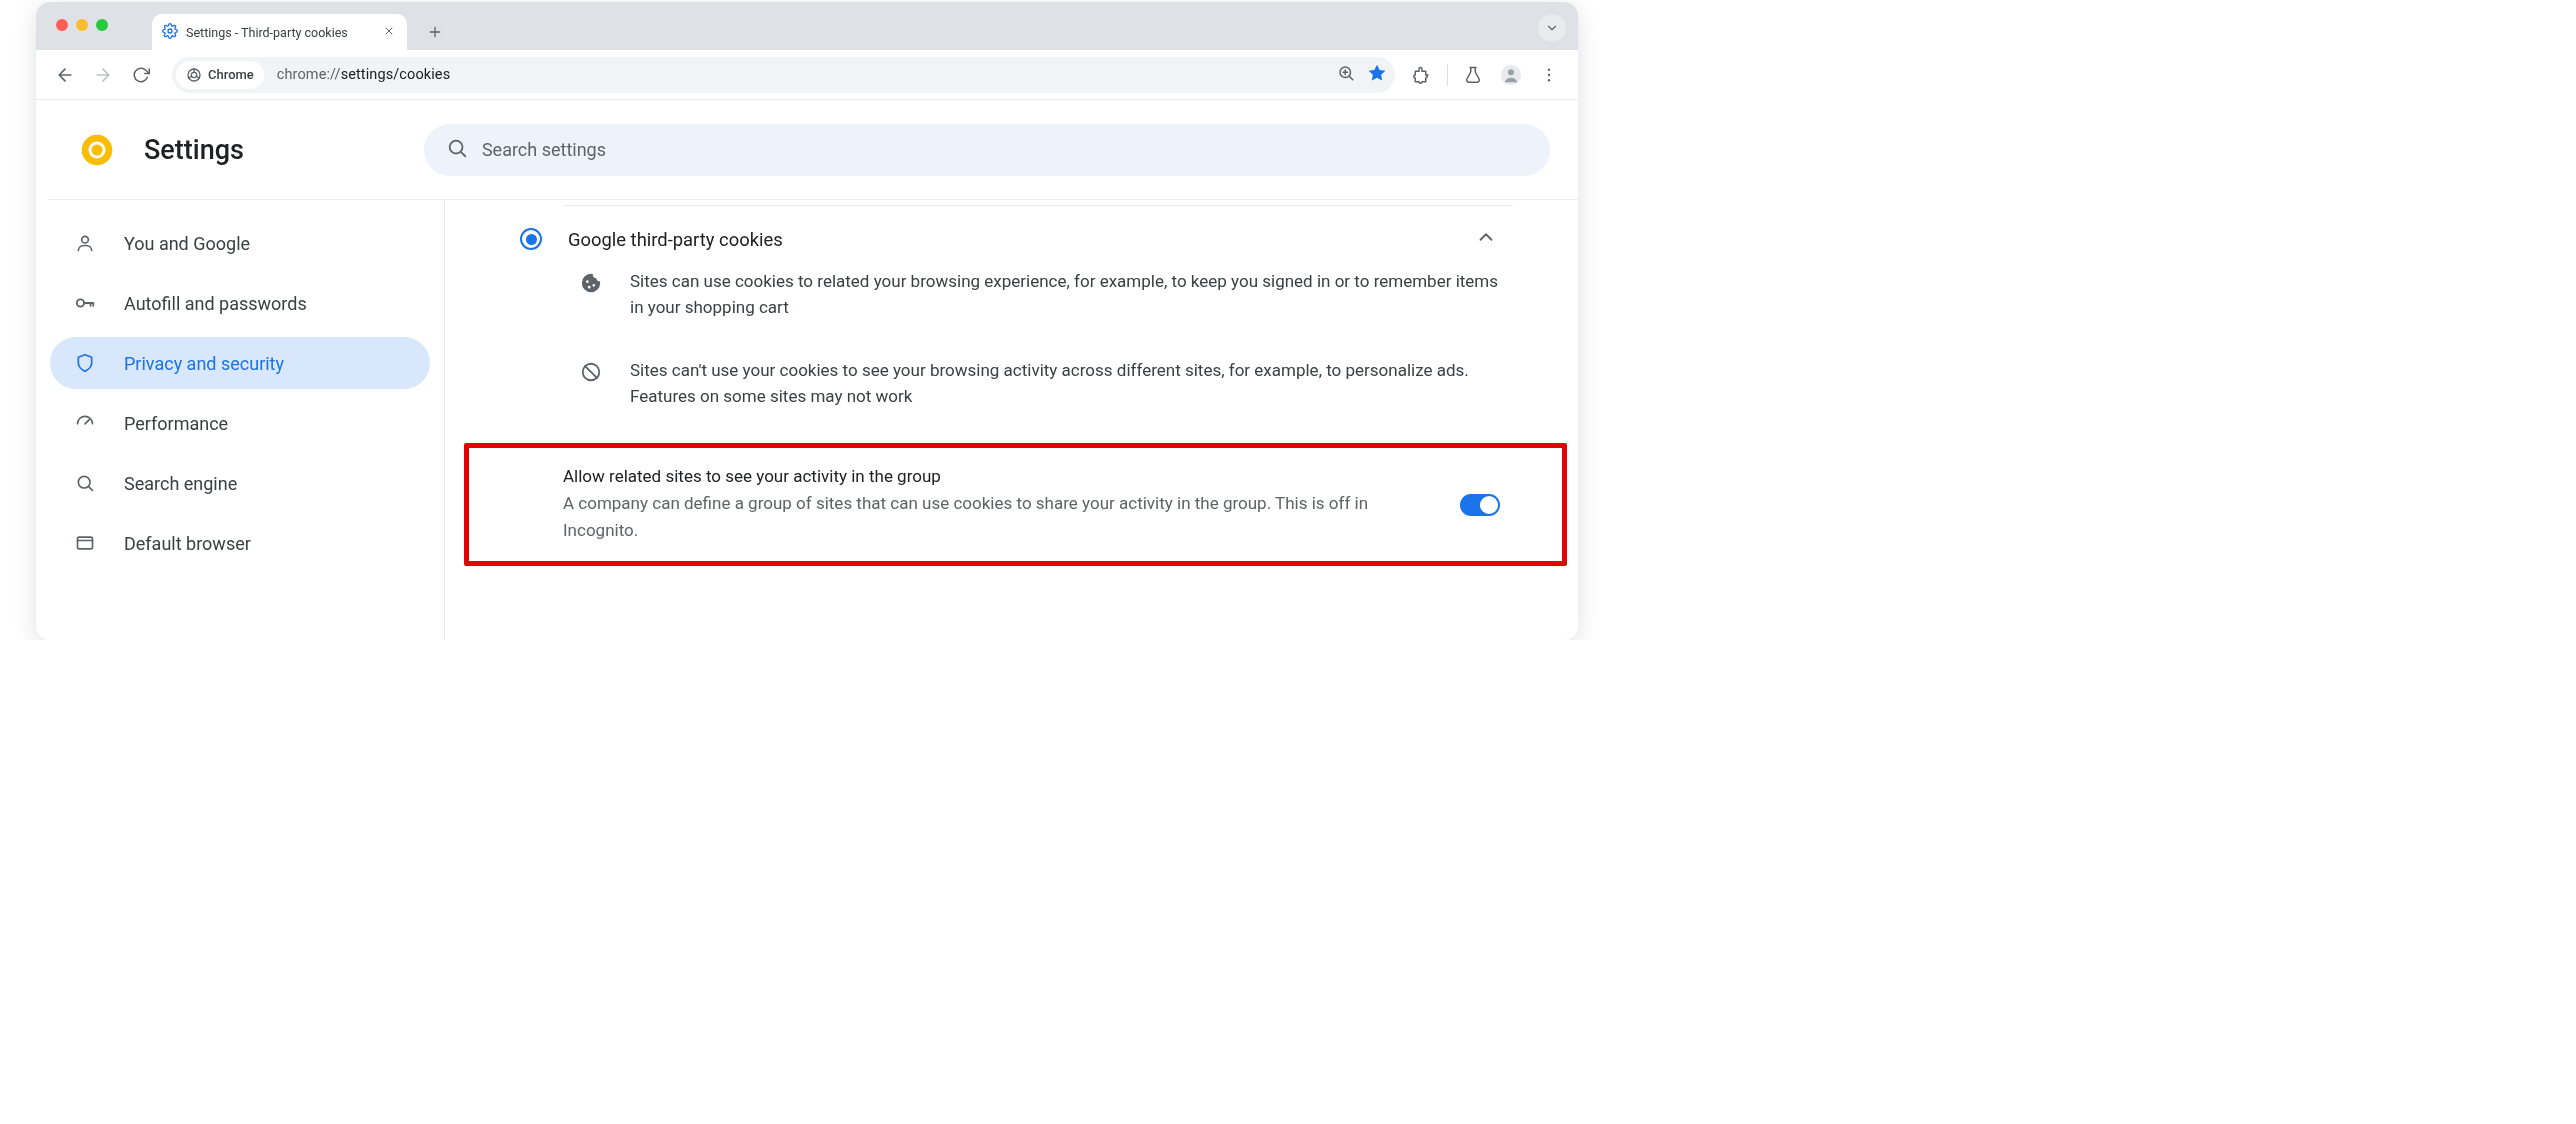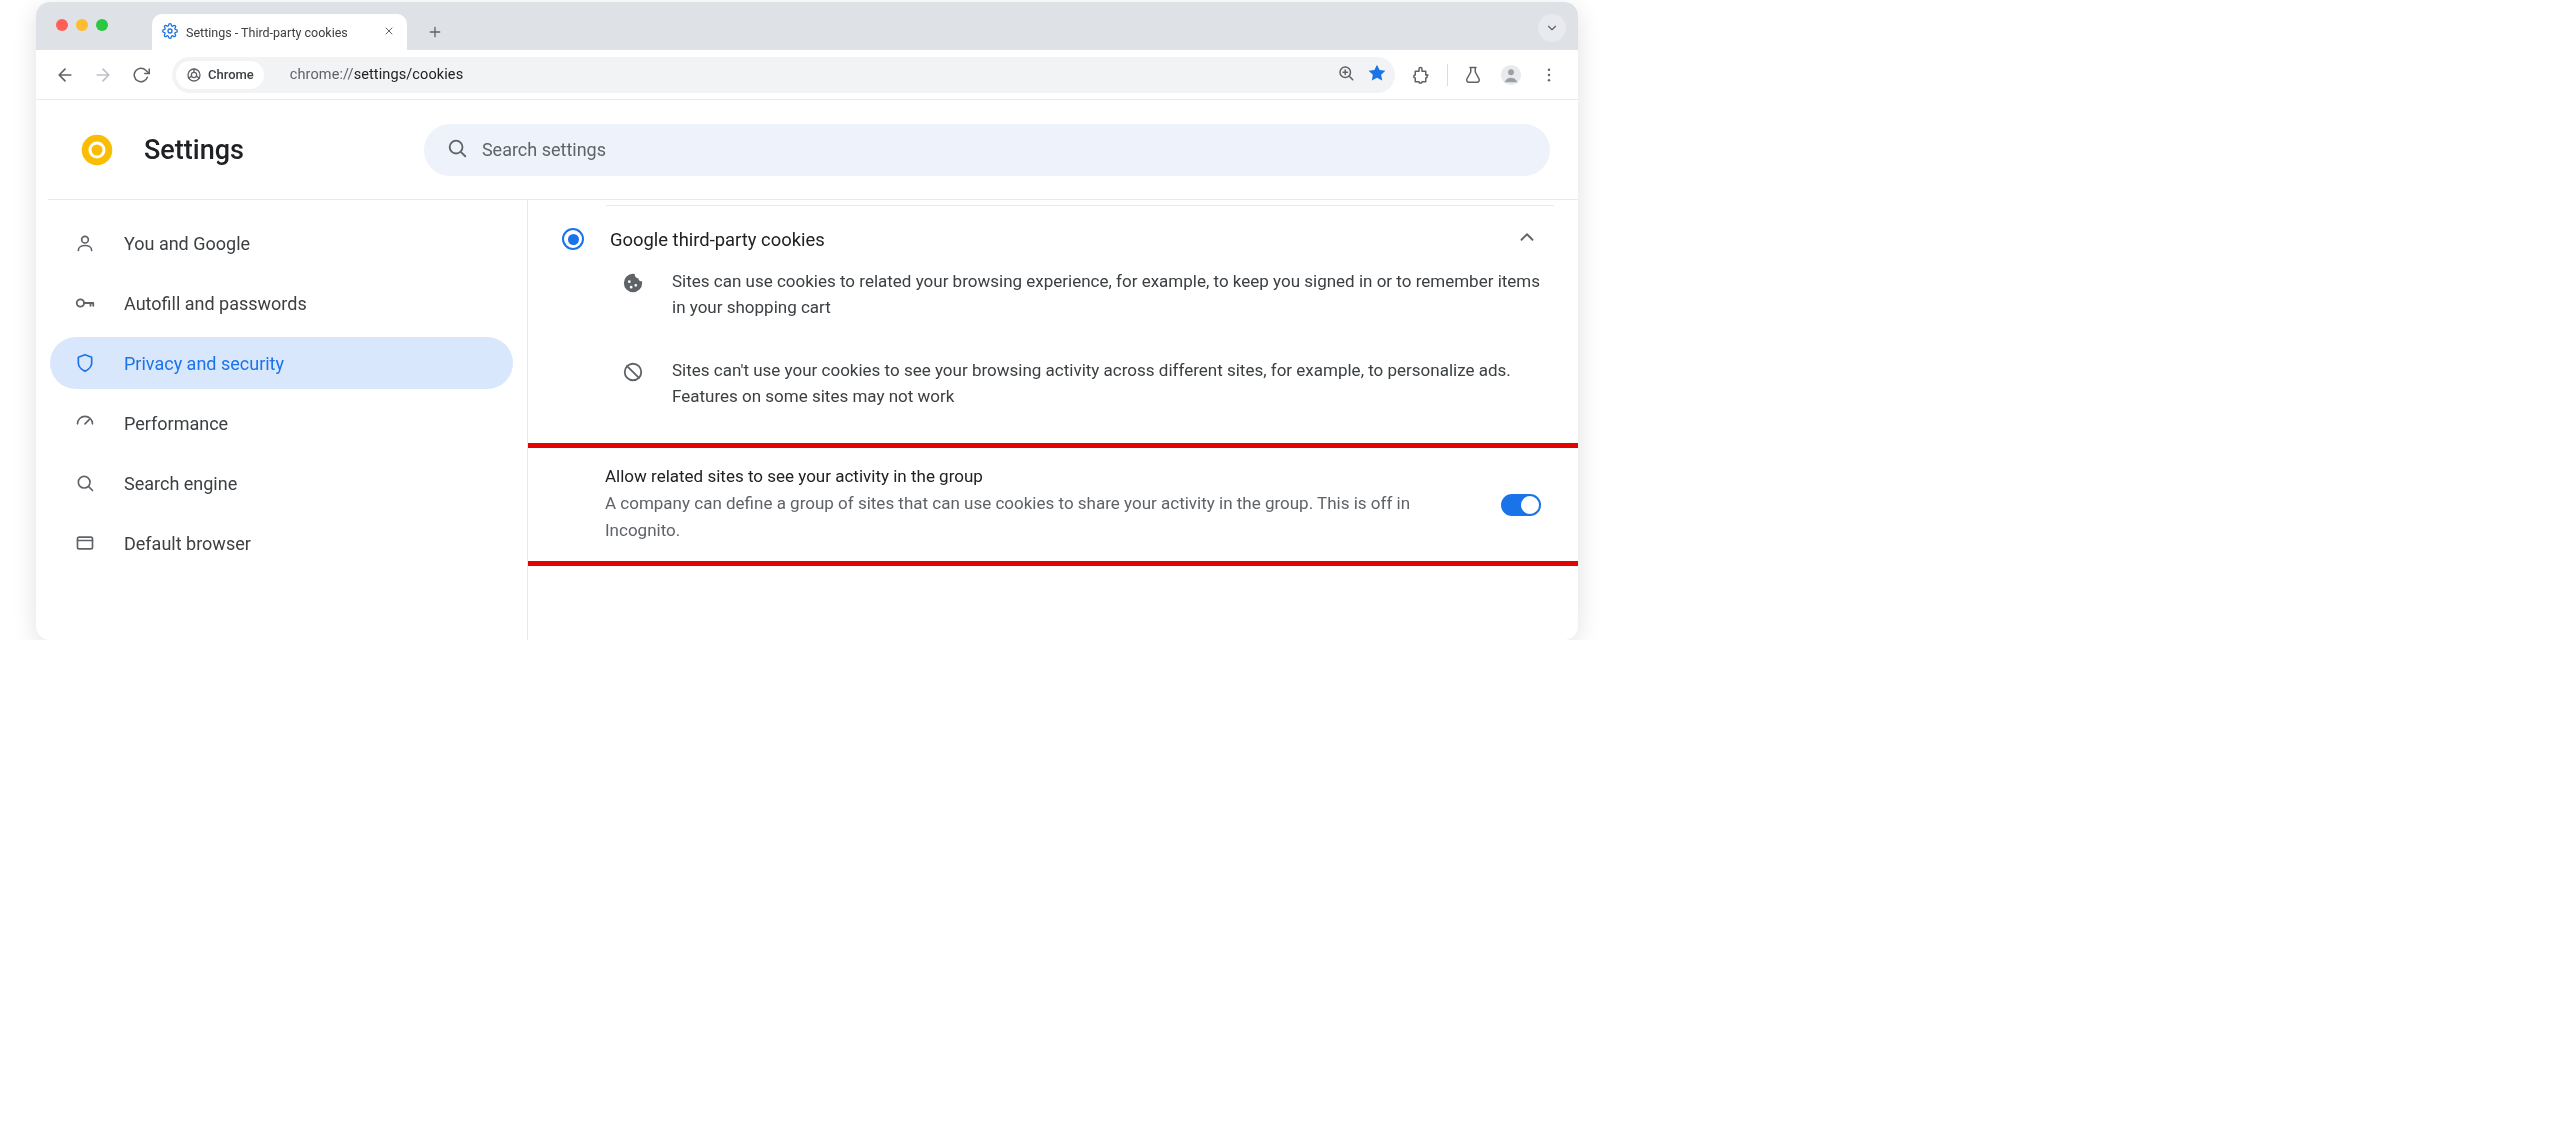--- a/index.html
+++ b/index.html
@@ -71,21 +71,21 @@
     .tb-btn.disabled { color: #bdc1c6; }
     .omnibox {
       flex: 1;
       height: 36px;
       background: #f1f3f4;
       border-radius: 18px;
       display: flex;
       align-items: center;
       padding: 0 6px 0 4px;
       margin: 0 6px 0 10px;
-      gap: 16px;
+      gap: 3px;
       color: #5f6368;
       position: relative;
     }
     .chip {
       background: #fff;
       border-radius: 14px;
       height: 28px;
       display:flex; align-items:center;
       padding: 0 10px;
       gap: 6px;
@@ -129,21 +129,21 @@
 
     .below-header {
       position: absolute;
       top: 197px;
       left: 0;
       right: 0;
       bottom: 0;
       display:flex;
     }
     .sidebar {
-      width: 492px;
+      width: 409px;
       border-right: 1px solid #e8eaed;
       padding: 18px 14px 0 14px;
     }
     .nav-item {
       height: 52px;
       display:flex;
       align-items:center;
       gap: 28px;
       padding: 0 24px;
       border-radius: 28px;

